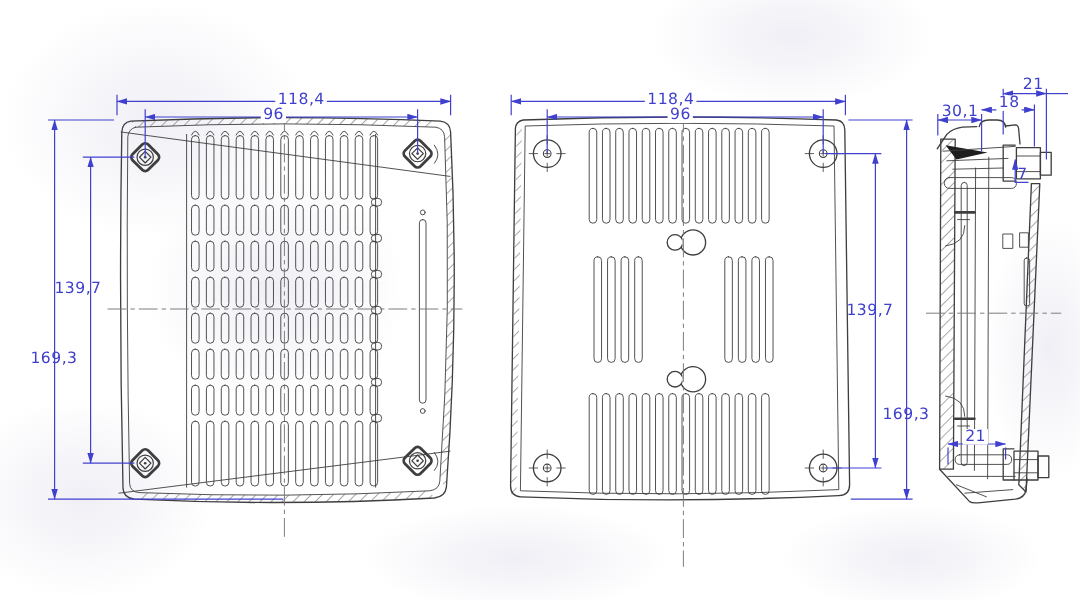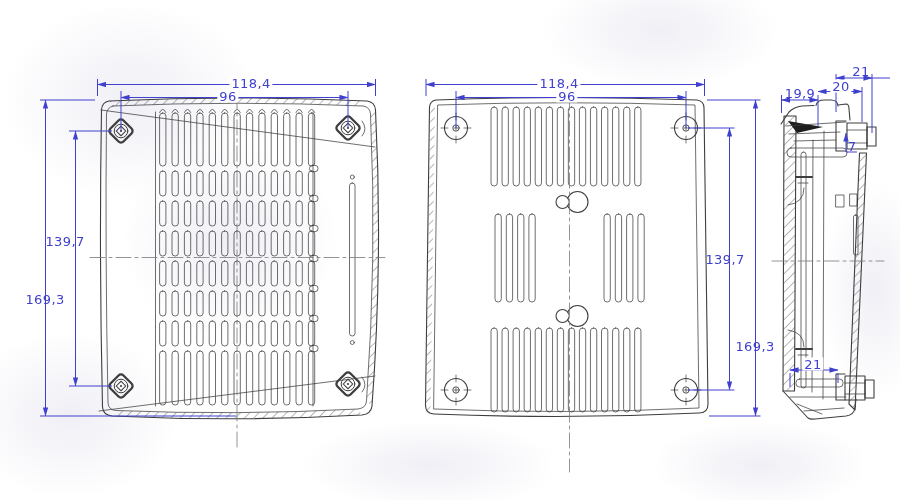--- a/index.html
+++ b/index.html
@@ -385,19 +385,19 @@
   <span class="dim bg" style="left:251px;top:83px;">118,4</span>
   <span class="dim bg" style="left:228px;top:96px;">96</span>
   <span class="dim" style="left:65px;top:241px;">139,7</span>
   <span class="dim" style="left:45px;top:299px;">169,3</span>
 
   <span class="dim bg" style="left:559px;top:83px;">118,4</span>
   <span class="dim bg" style="left:567px;top:96px;">96</span>
   <span class="dim" style="left:725px;top:259px;">139,7</span>
   <span class="dim" style="left:755px;top:346px;">169,3</span>
 
-  <span class="dim" style="left:800px;top:93px;">19,9</span>
-  <span class="dim bg" style="left:841px;top:86px;">20</span>
+  <span class="dim" style="left:800px;top:93px;">30,1</span>
+  <span class="dim bg" style="left:841px;top:86px;">18</span>
   <span class="dim" style="left:861px;top:71px;">21</span>
   <span class="dim" style="left:852px;top:146px;">7</span>
   <span class="dim bg" style="left:813px;top:364px;">21</span>
 
 </div>
 
 </body></html>

